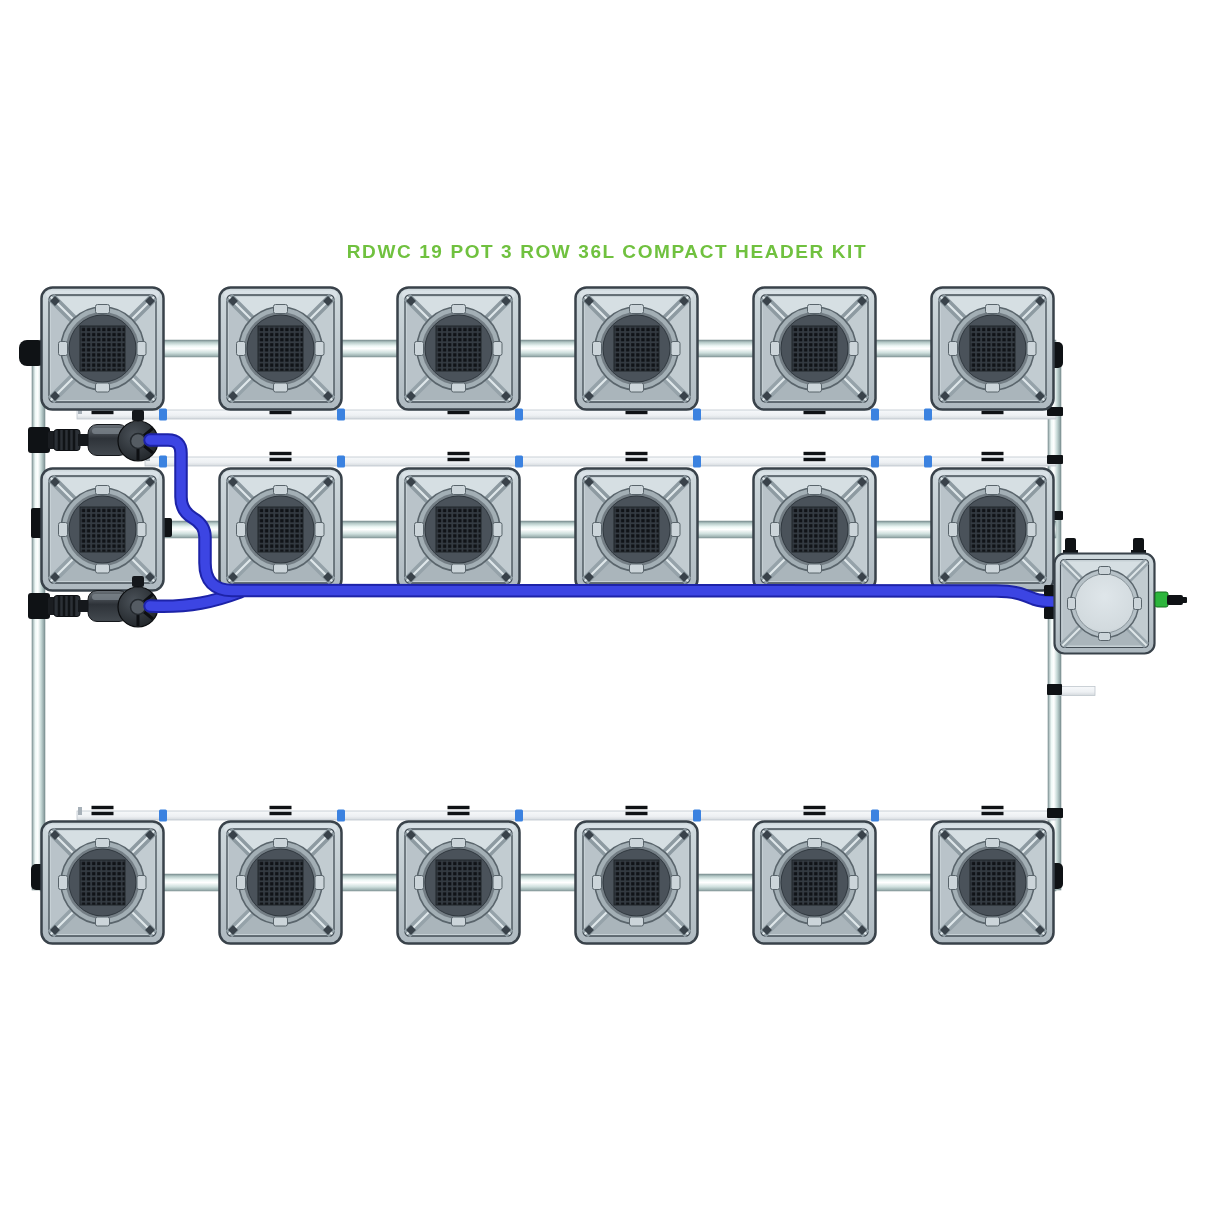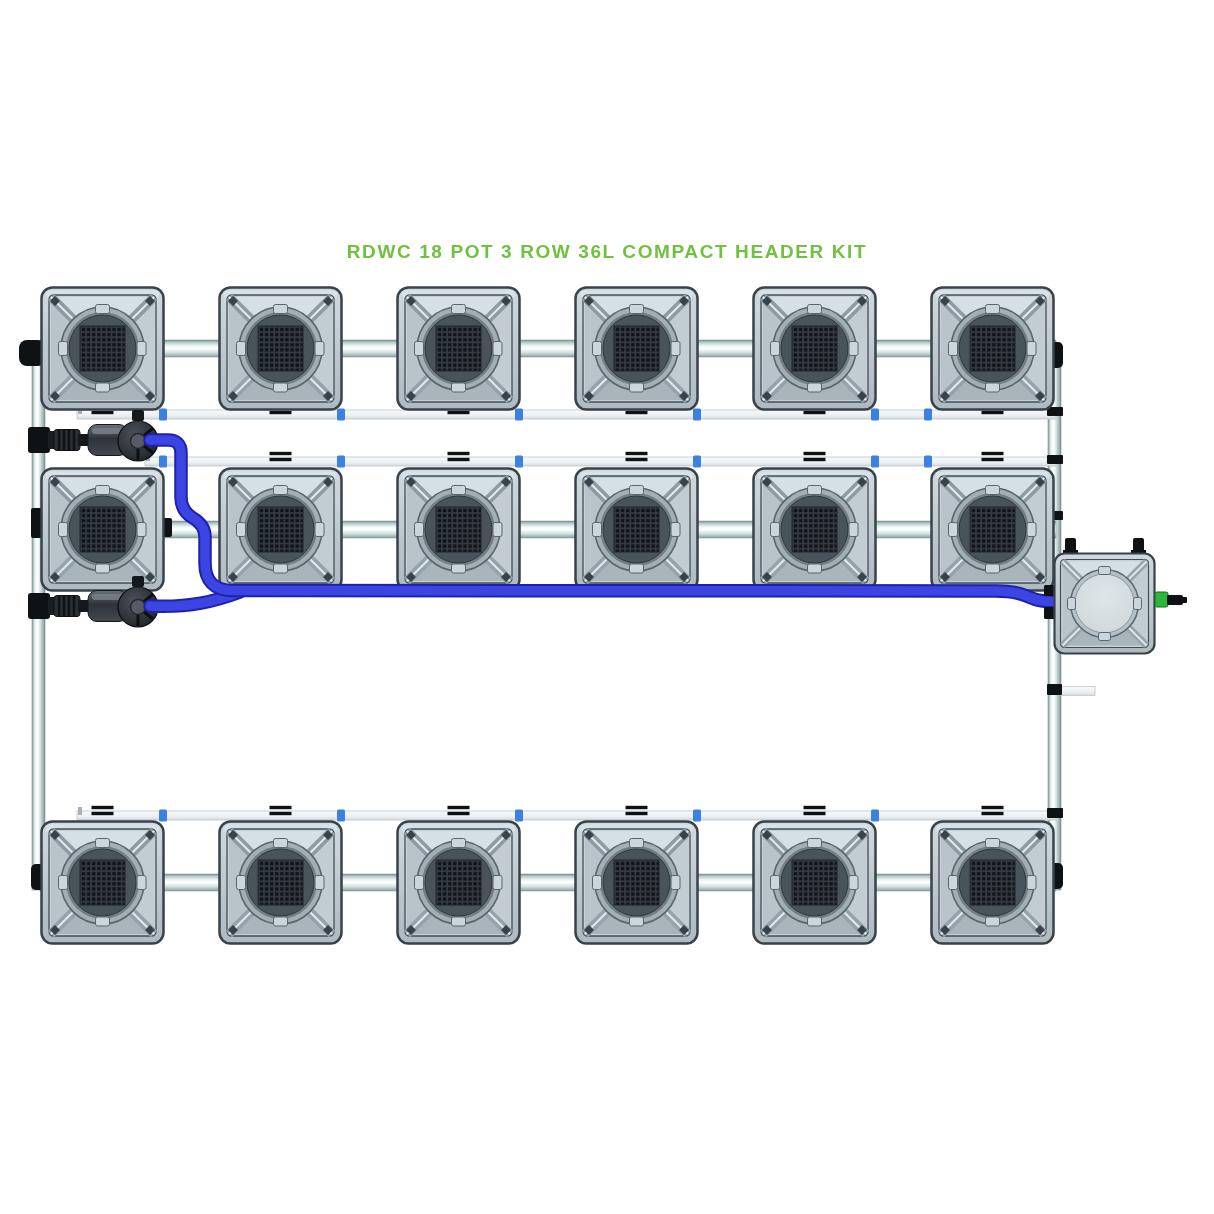--- a/index.html
+++ b/index.html
@@ -6,21 +6,21 @@
   .stage{position:relative;width:1214px;height:1214px;background:#ffffff;overflow:hidden;
          font-family:"Liberation Sans", sans-serif;}
   .title{position:absolute;top:241px;left:0;width:100%;text-align:center;
          font-size:19px;font-weight:bold;letter-spacing:1.6px;color:#70c13f;}
   svg{position:absolute;top:0;left:0;}
 </style>
 </head>
 <body>
 
 <div class="stage">
-  <div class="title" style="color: rgb(112, 193, 63);">RDWC 18 POT 3 ROW 36L COMPACT HEADER KIT</div>
+  <div class="title" style="color: rgb(112, 193, 63);">RDWC 19 POT 3 ROW 36L COMPACT HEADER KIT</div>
 
   <svg id="scene" width="1214" height="1214" viewBox="0 0 1214 1214">
     <defs>
       <linearGradient id="gPot" x1="0" y1="0" x2="0" y2="1">
         <stop offset="0" stop-color="#d0dade"></stop>
           <stop offset="1" stop-color="#aeb9c0"></stop>
       </linearGradient>
       <linearGradient id="pipeH" x1="0" y1="0" x2="0" y2="1">
         <stop offset="0" stop-color="#7e9294"></stop>
           <stop offset="0.15" stop-color="#b9cdcb"></stop>

